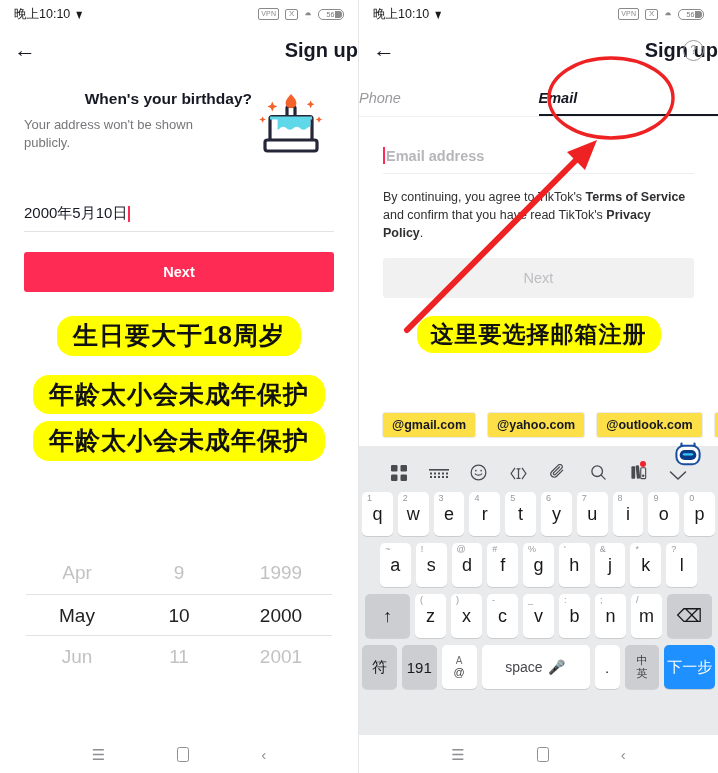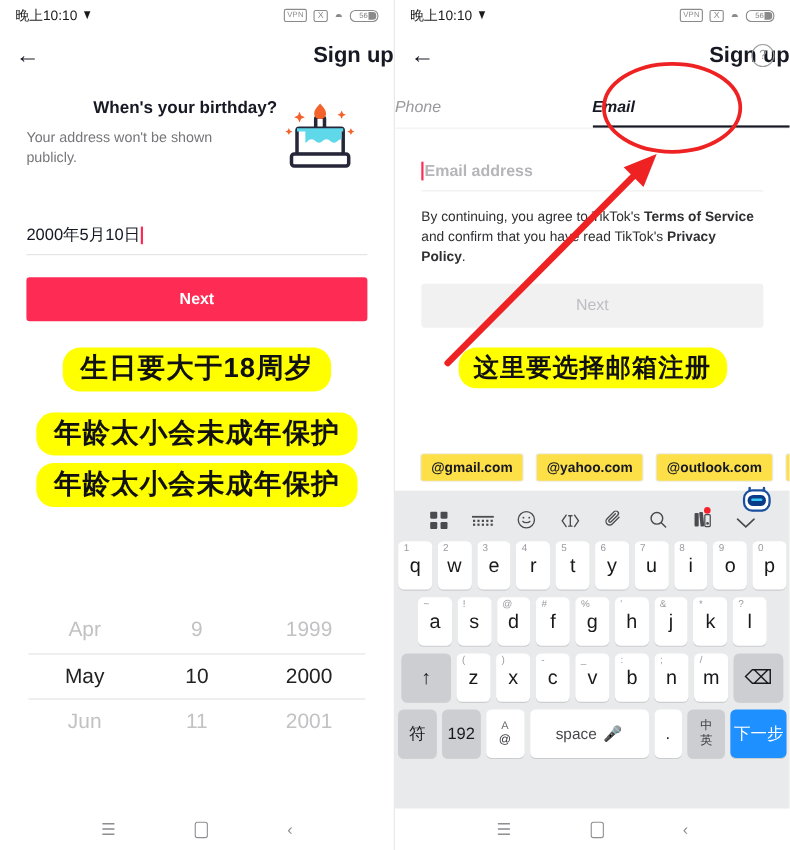--- a/index.html
+++ b/index.html
@@ -522,21 +522,21 @@
             </div>
           <div class="key">
               <span class="sup">/</span>
               <span>m</span>
             </div>
           <div class="key fn wide2">⌫</div>
         </div>
 
         <div class="kb-row row4">
           <div class="key fn">符</div>
-          <div class="key fn">192</div>
+          <div class="key fn">191</div>
           <div class="key dual">
             <span class="small-top">A</span>
             <span class="small-bot">@</span>
           </div>
           <div class="key space">
             <span>space</span>
             <span style="margin-left:6px">🎤</span>
           </div>
           <div class="key narrow">.</div>
           <div class="key fn dual">

